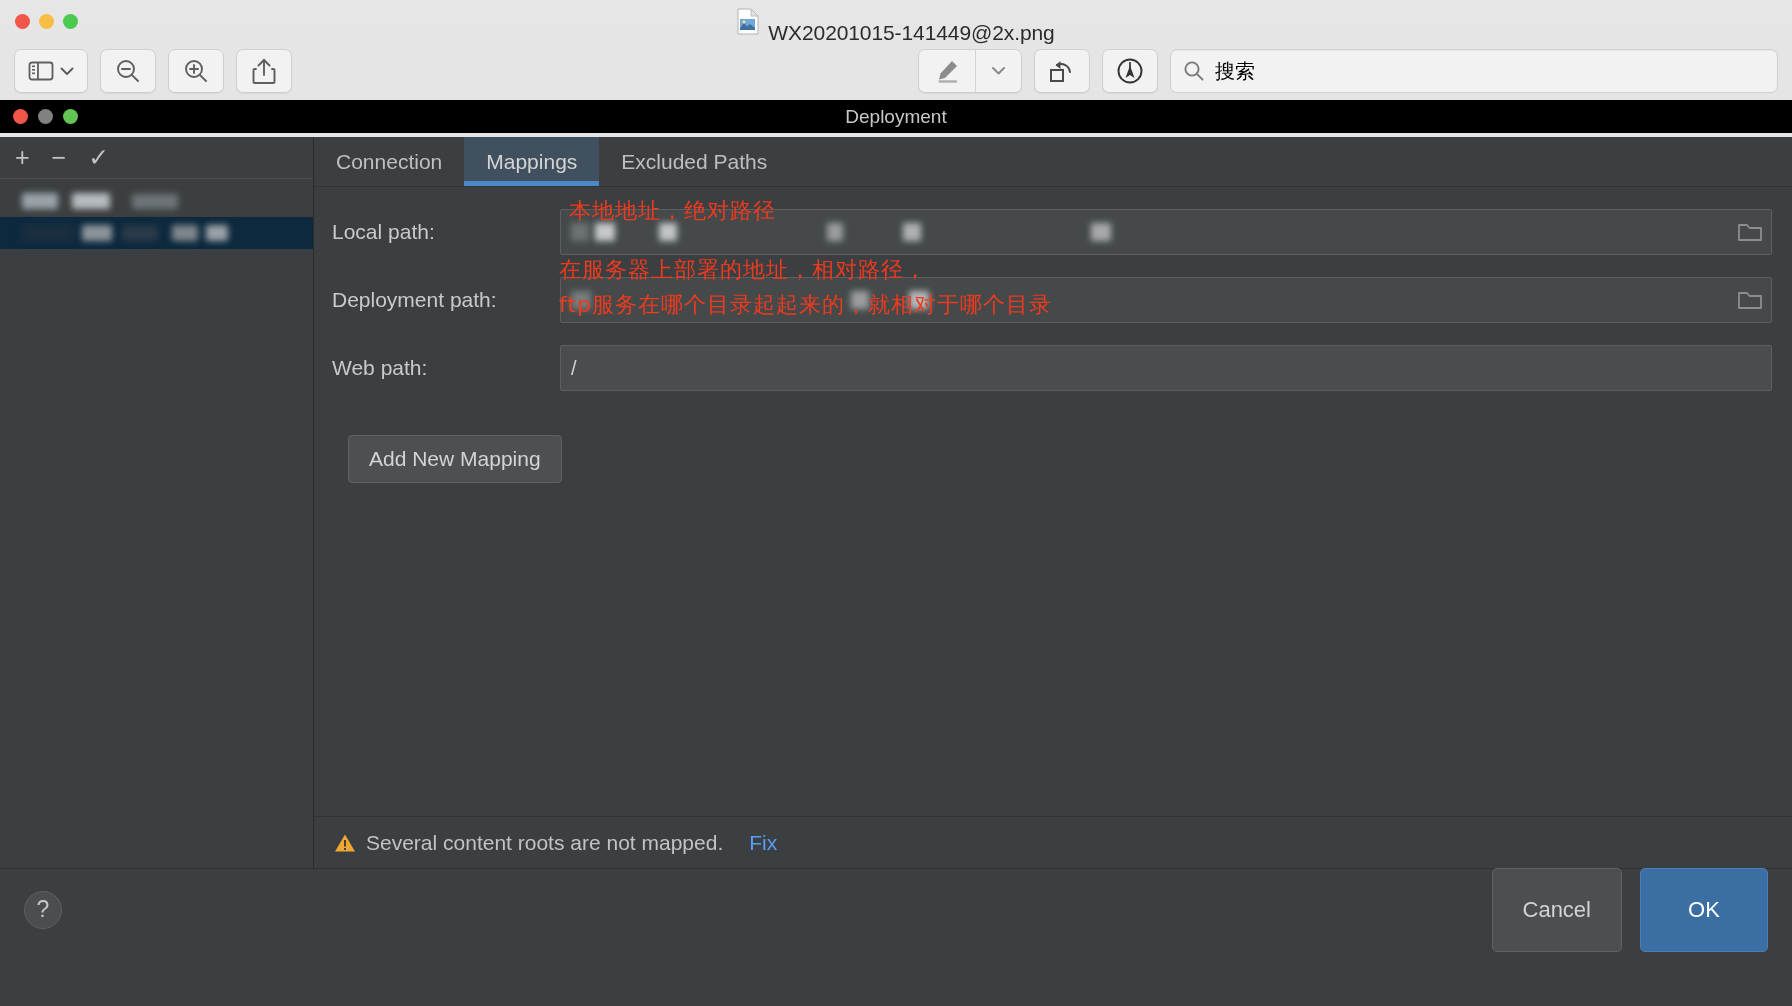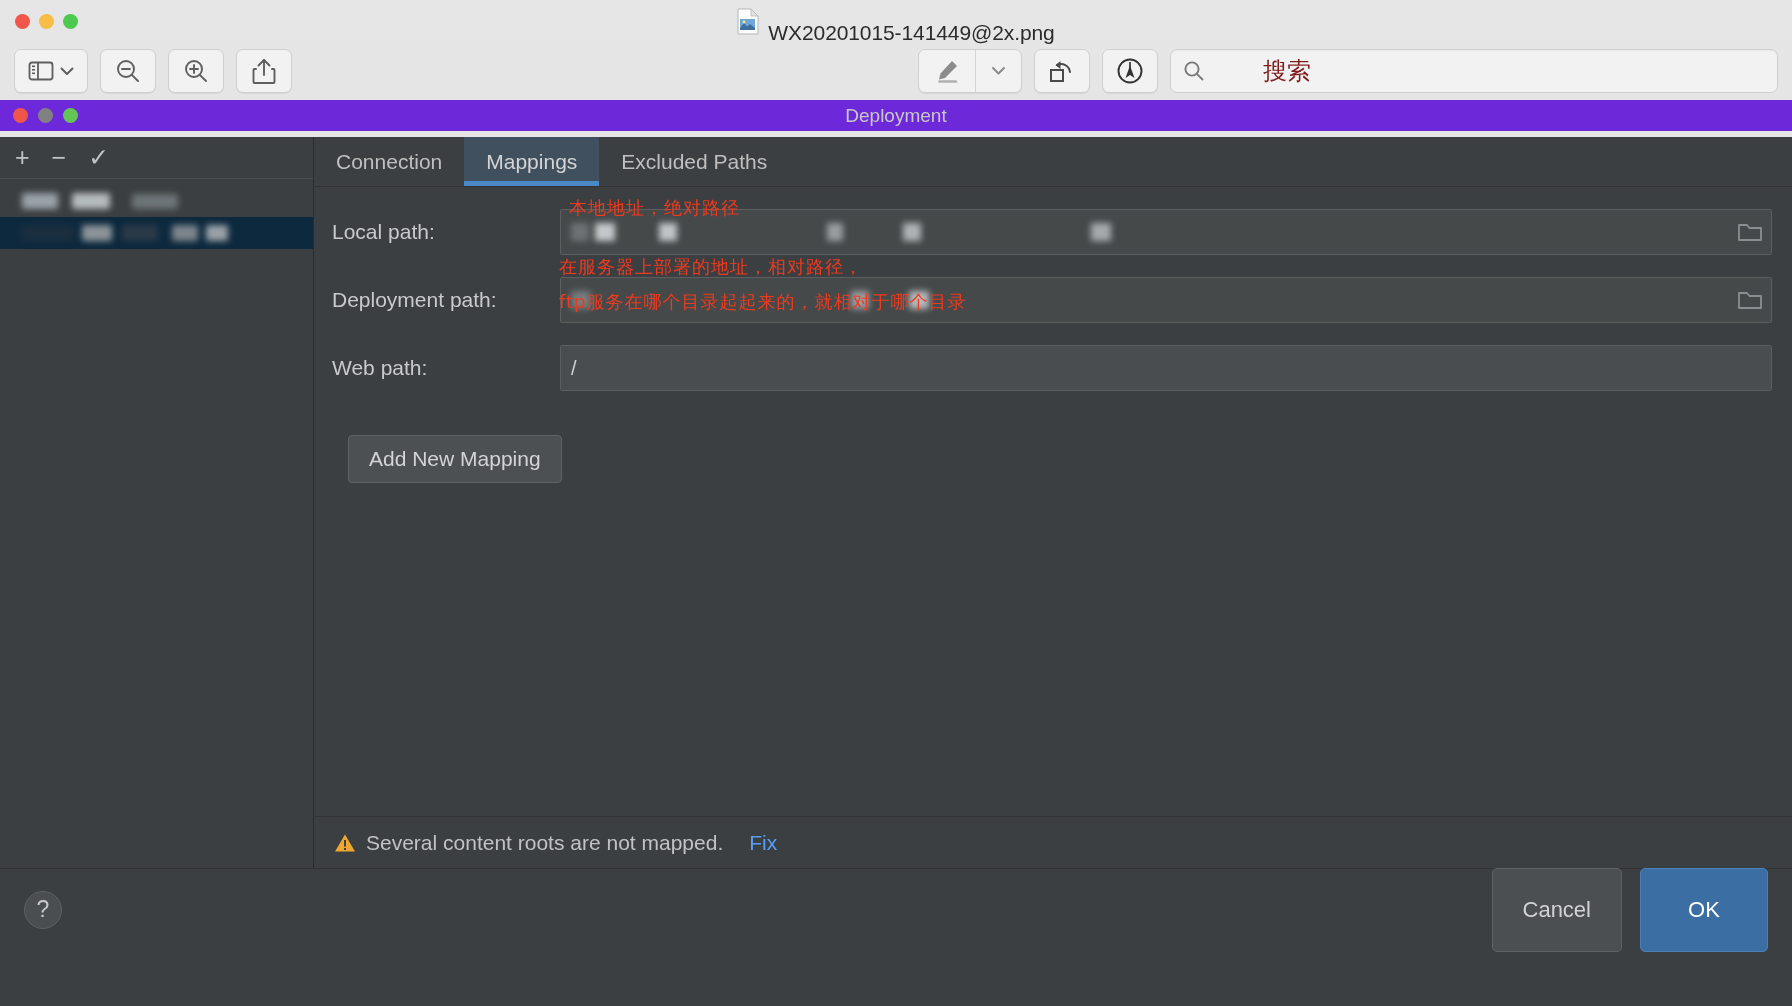--- a/index.html
+++ b/index.html
@@ -66,33 +66,33 @@
   .tb-split > .seg + .seg {
     border-left: 1px solid #d4d4d4; min-width: 46px;
   }
   .tb-spacer { flex: 1 1 auto; }
   .tb-search {
     height: 44px; flex: 0 0 auto; width: 608px;
     background: #f2f2f2; border: 1px solid #cfcfcf; border-radius: 7px;
     display: flex; align-items: center; padding: 0 12px; gap: 10px;
     box-shadow: inset 0 1px 1px rgba(0,0,0,0.04);
   }
-  .tb-search-ph { font-size: 24px; color: #7f1d1d; margin-left: 48px; }
+  .tb-search-ph { font-size: 20px; color: #000000; }
   svg { display: block; }
 
   
   #image-area {
     position: absolute; left: 0; top: 100px; right: 0; bottom: 0;
     background: #3c3f41;
     overflow: hidden;
   }
 
   .dlg-titlebar {
-    height: 37px; background: #6d28d9;
-    border-bottom: 6px solid #e5e5e5;
+    height: 37px; background: #000000;
+    border-bottom: 4px solid #e5e5e5;
     display: flex; align-items: center; position: relative;
   }
   .dlg-traffic { display: flex; gap: 10px; margin-left: 13px; }
   .dtl { width: 15px; height: 15px; border-radius: 50%; display:block; }
   .dtl.red  { background: #f0544a; }
   .dtl.gray { background: #818181; }
   .dtl.green{ background: #62c554; }
   .dlg-title {
     position: absolute; left: 0; right: 0; text-align: center;
     font-size: 19px; color: #c8c8c8;
@@ -189,21 +189,21 @@
   .btn {
     font-size: 22px; padding: 28px 30px; border-radius: 5px;
     display: flex; align-items: center; justify-content: center;
     min-width: 128px;
   }
   .btn-cancel { background: #4b4f51; border: 1px solid #5e6264; color: #d1d3d4; margin-right: 18px; }
   .btn-ok { background: #3b6ea3; border: 1px solid #4a80b8; color: #ffffff; }
 
   
   .anno {
-    position: absolute; color: #f03a1e; font-size: 18px;
+    position: absolute; color: #f03a1e; font-size: 22px;
     white-space: nowrap; letter-spacing: 1px; line-height: 1.25;
     font-family: "DejaVu Sans", sans-serif;
   }
   #anno-local { left: 255px; top: 10px; }
   #anno-deploy { left: 245px; top: 69px; }
   #anno-deploy2 { left: 245px; top: 104px; }
 </style>
 </head>
 <body>
 

